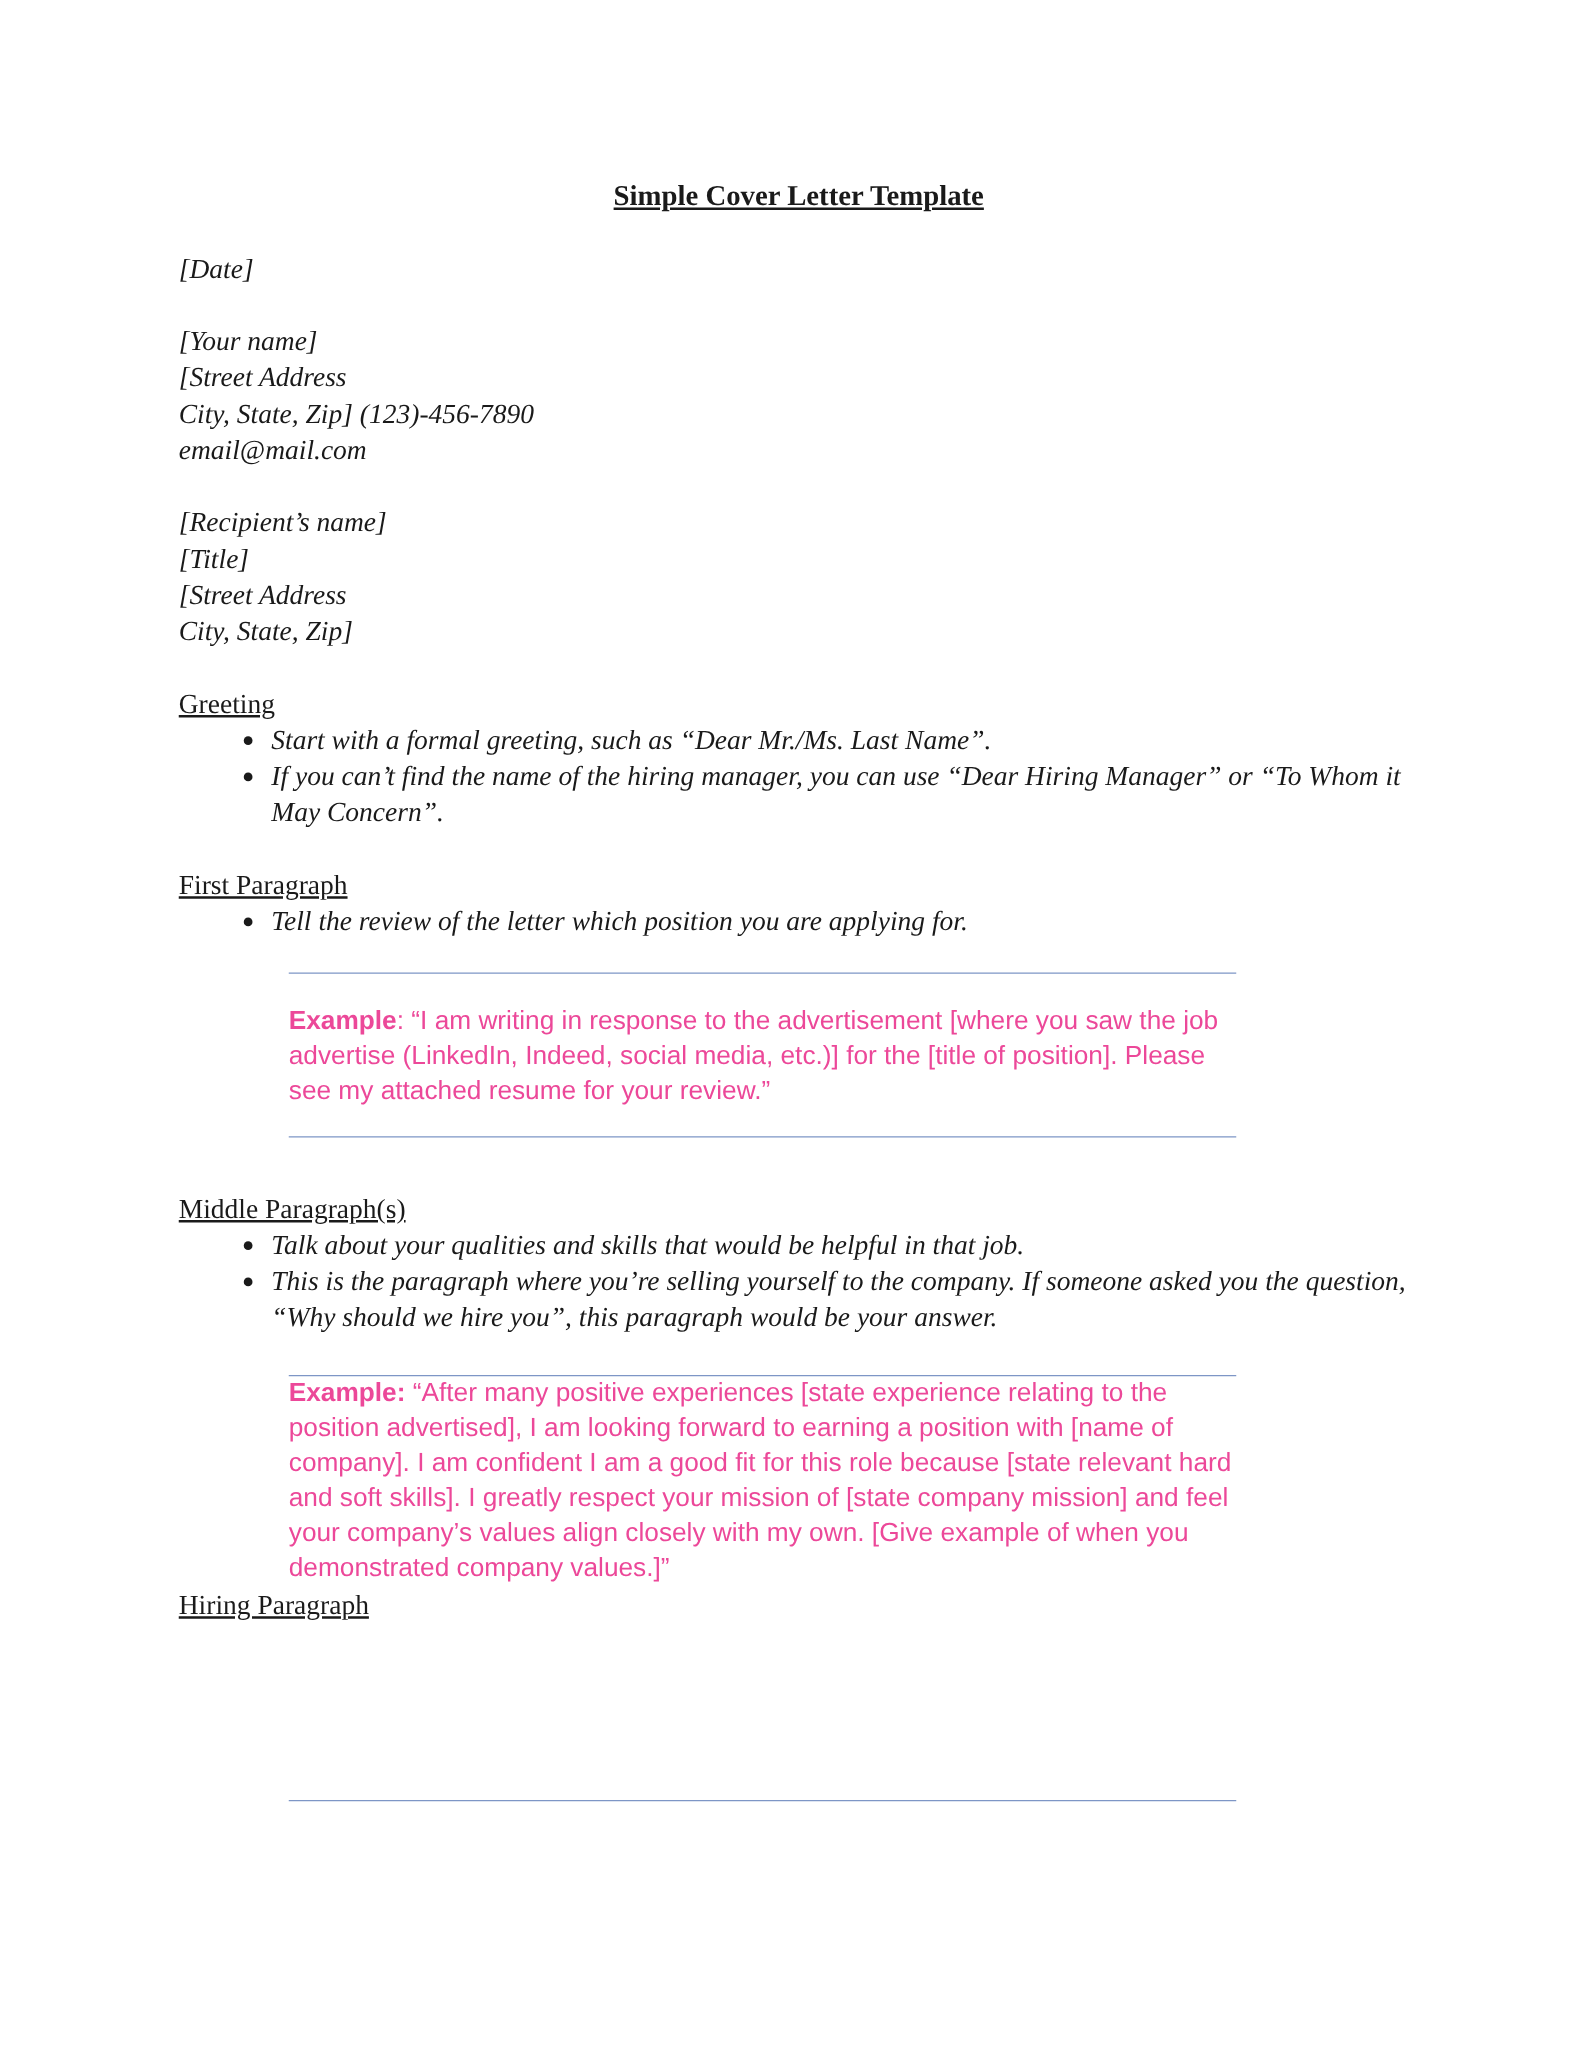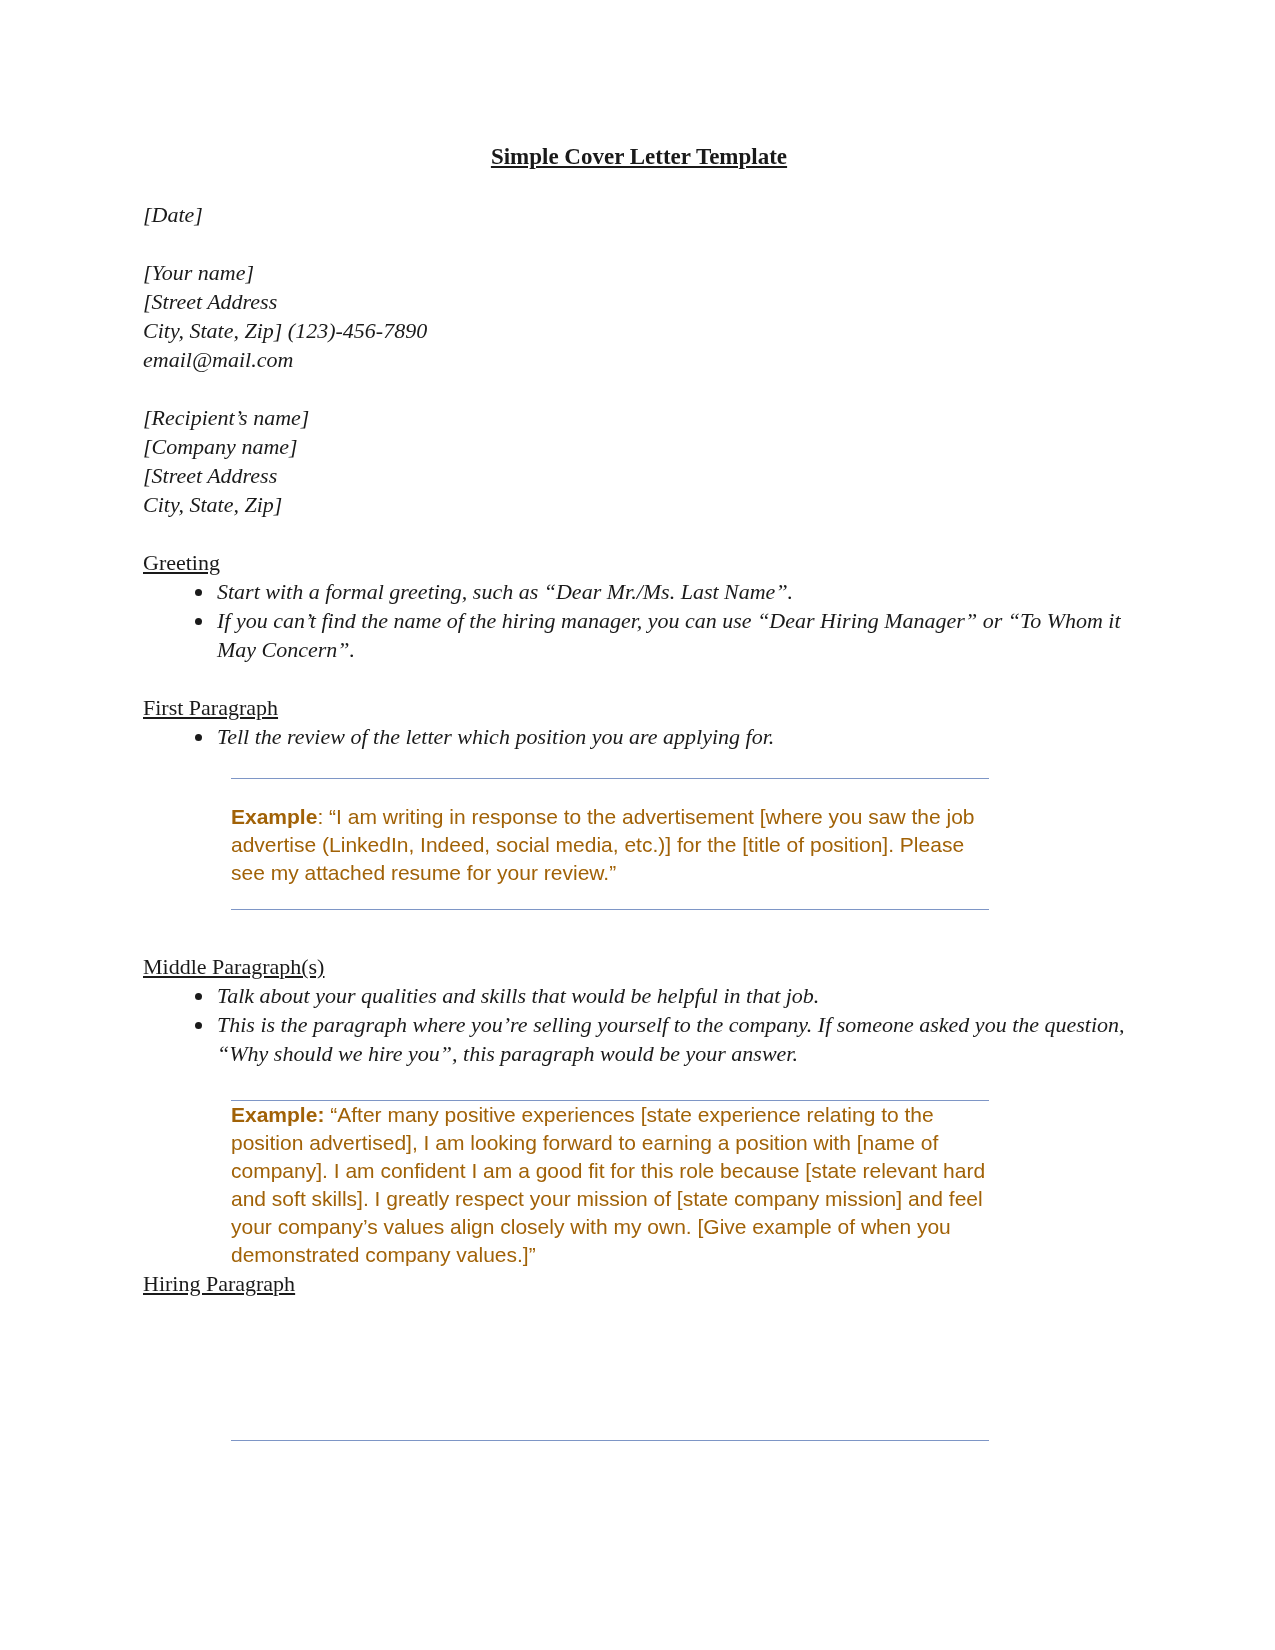--- a/index.html
+++ b/index.html
@@ -50,21 +50,21 @@
     margin-left: 88px;
   }
   .divider-1 { margin-top: 27px; }
   .divider-2 { margin-top: 22px; }
   .divider-3 { margin-top: 32px; }
   .divider-4 { margin-top: 142px; }
   .example {
     font-family: "Liberation Sans", sans-serif;
     font-size: 21px;
     line-height: 28px;
-    color: #a16207;
+    color: #ec4899;
     width: 758px;
     margin-left: 88px;
   }
   .example-1 { margin-top: 24px; }
   .example-2 { }
   .example .ex-label { font-weight: bold; }
   .after-example-gap { margin-top: 42px; }
 </style>
 </head>
 <body>
@@ -77,21 +77,21 @@
 
   <div class="blank-after">
     <p class="line">[Your name]</p>
     <p class="line">[Street Address</p>
     <p class="line">City, State, Zip] (123)-456-7890</p>
     <p class="line">email@mail.com</p>
   </div>
 
   <div class="blank-after">
     <p class="line">[Recipient’s name]</p>
-    <p class="line">[Company name]</p>
+    <p class="line">[Title]</p>
     <p class="line">[Street Address</p>
     <p class="line">City, State, Zip]</p>
   </div>
 
   <div class="blank-after">
     <h2 class="section-heading">Greeting</h2>
     <ul class="bullets">
       <li>Start with a formal greeting, such as “Dear Mr./Ms. Last Name”.</li>
       <li>If you can’t find the name of the hiring manager, you can use “Dear Hiring Manager” or “To Whom it May Concern”.</li>
     </ul>

